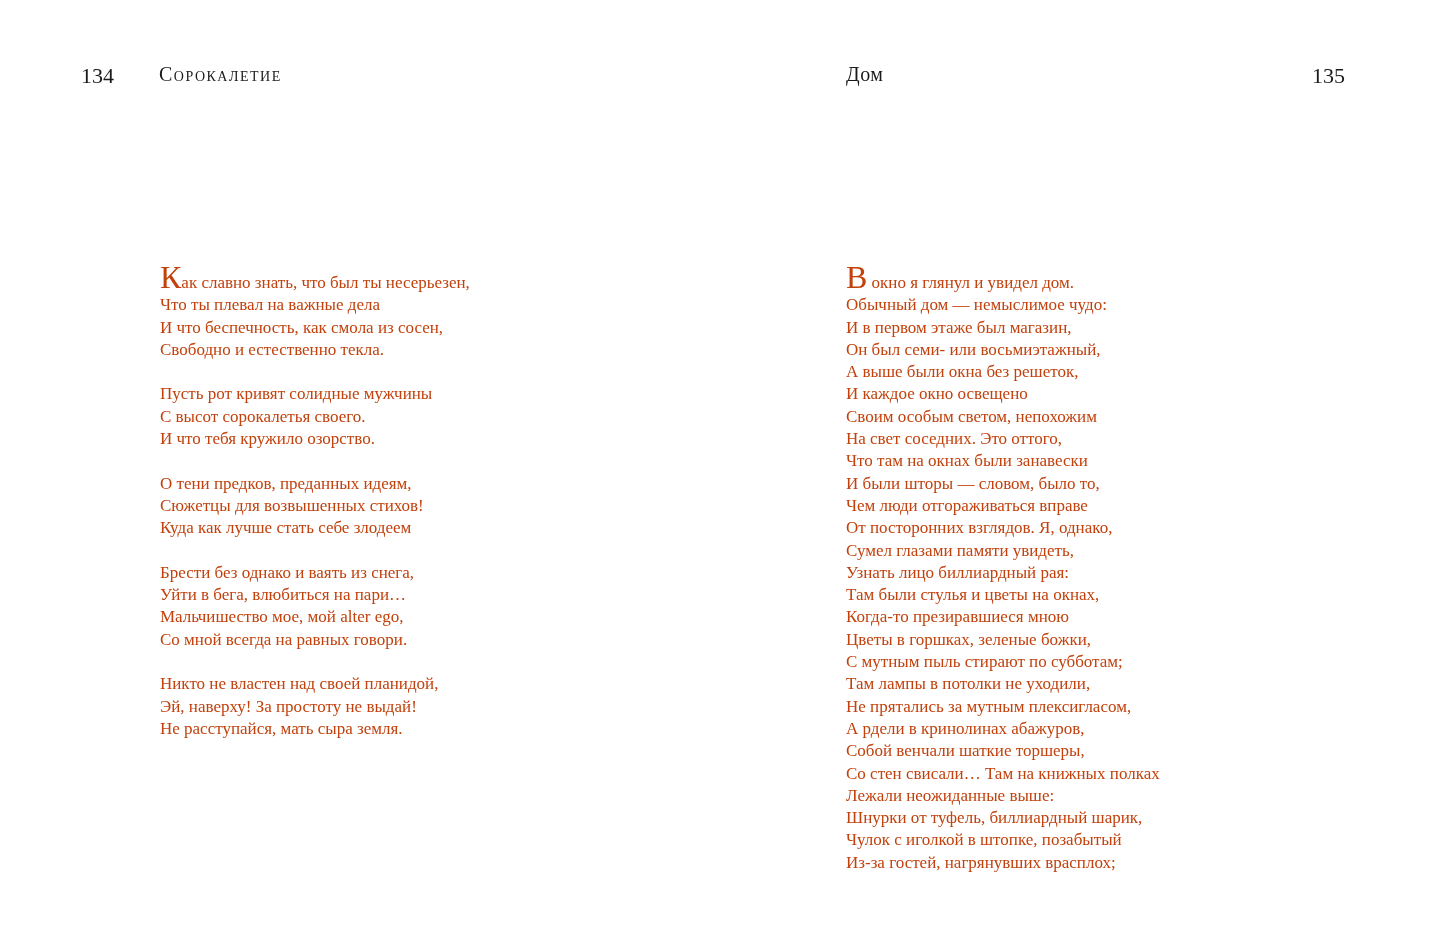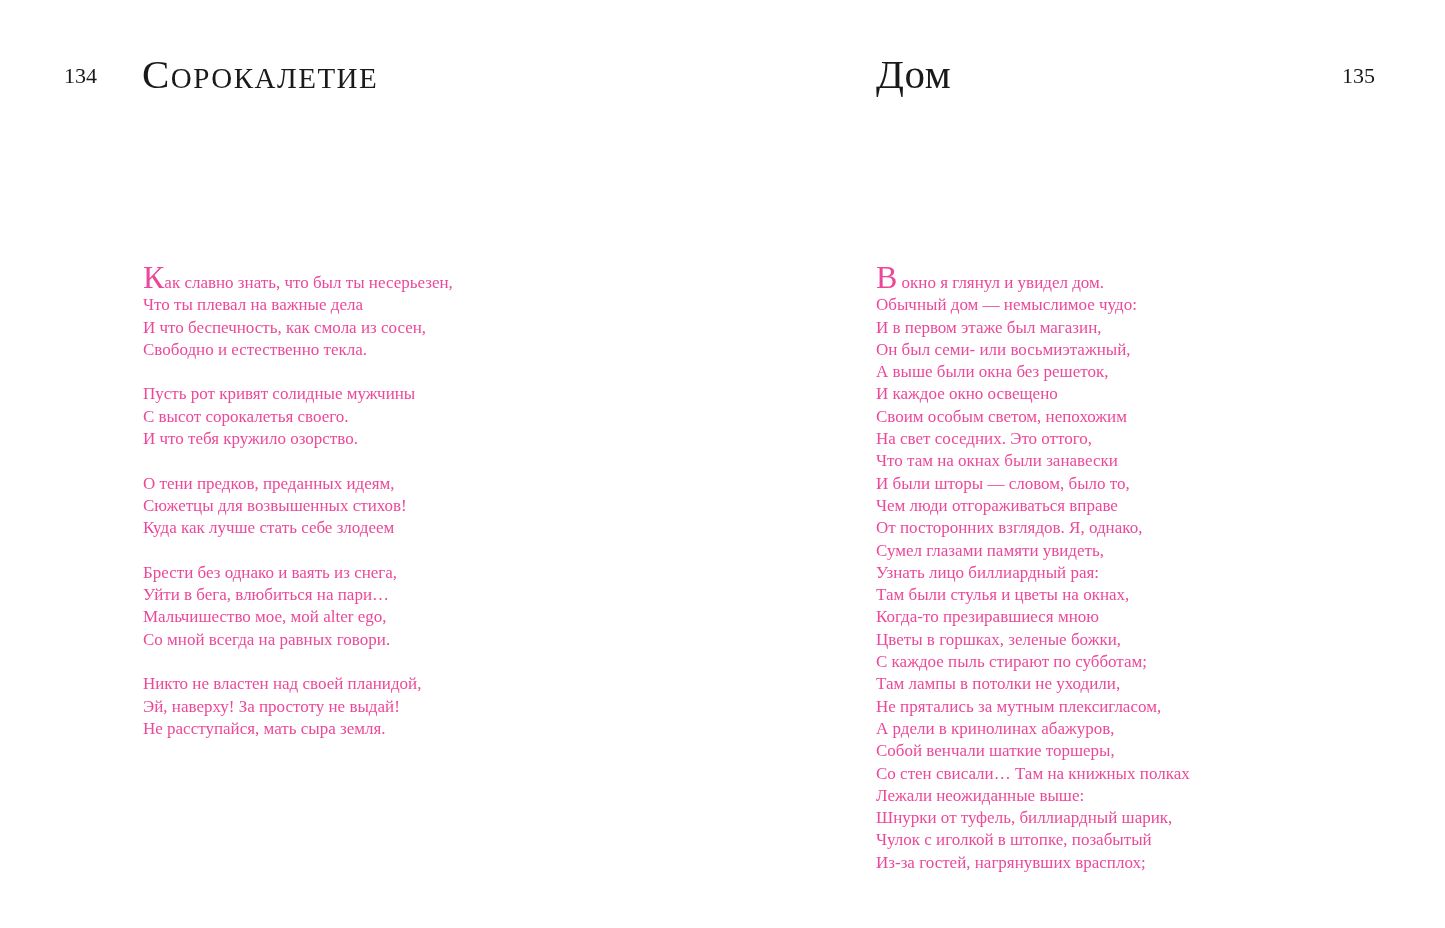--- a/index.html
+++ b/index.html
@@ -13,53 +13,53 @@
       position: relative;
       overflow: hidden;
       font-family: "Liberation Serif", "DejaVu Serif", serif;
       color: #1a1a1a;
     }
     .page {
       position: absolute;
       top: 0;
       height: 928px;
     }
-    .page-left { left: 0; width: 722px; padding-left: 15px; }
-    .page-right { left: 722px; width: 723px; }
+    .page-left { left: 17px; width: 722px; padding-left: 15px; }
+    .page-right { left: 692px; width: 723px; }
 
     .page-number {
       position: absolute;
       top: 62px;
       font-size: 22px;
       line-height: 28px;
       color: #1a1a1a;
     }
     .page-left .page-number { left: 64px; }
     .page-right .page-number { left: 620px; }
 
     .poem-title {
       position: absolute;
       top: 56px;
       margin: 0;
       font-weight: normal;
-      font-size: 41px;
+      font-size: 20px;
       line-height: 36px;
       letter-spacing: 1.5px;
       color: #1a1a1a;
       font-variant: small-caps;
     }
     .page-left .poem-title { left: 142px; }
     .page-right .poem-title { left: 154px; font-variant: normal; letter-spacing: 0.5px; }
 
     .poem {
       position: absolute;
       top: 266px;
       font-size: 17px;
       line-height: 22.3px;
-      color: #ec4899;
+      color: #c2410c;
     }
     .page-left .poem { left: 143px; }
     .page-right .poem { left: 154px; }
 
     .stanza { margin: 0 0 22.3px 0; }
     .line { display: block; white-space: nowrap; }
     .dropcap {
       font-size: 32px;
       line-height: 22px;
       vertical-align: baseline;
@@ -116,21 +116,21 @@
     <span class="line">На свет соседних. Это оттого,</span>
     <span class="line">Что там на окнах были занавески</span>
     <span class="line">И были шторы — словом, было то,</span>
     <span class="line">Чем люди отгораживаться вправе</span>
     <span class="line">От посторонних взглядов. Я, однако,</span>
     <span class="line">Сумел глазами памяти увидеть,</span>
     <span class="line">Узнать лицо биллиардный рая:</span>
     <span class="line">Там были стулья и цветы на окнах,</span>
     <span class="line">Когда-то презиравшиеся мною</span>
     <span class="line">Цветы в горшках, зеленые божки,</span>
-    <span class="line">С каждое пыль стирают по субботам;</span>
+    <span class="line">С мутным пыль стирают по субботам;</span>
     <span class="line">Там лампы в потолки не уходили,</span>
     <span class="line">Не прятались за мутным плексигласом,</span>
     <span class="line">А рдели в кринолинах абажуров,</span>
     <span class="line">Собой венчали шаткие торшеры,</span>
     <span class="line">Со стен свисали… Там на книжных полках</span>
     <span class="line">Лежали неожиданные выше:</span>
     <span class="line">Шнурки от туфель, биллиардный шарик,</span>
     <span class="line">Чулок с иголкой в штопке, позабытый</span>
     <span class="line">Из-за гостей, нагрянувших врасплох;</span>
   </div>

